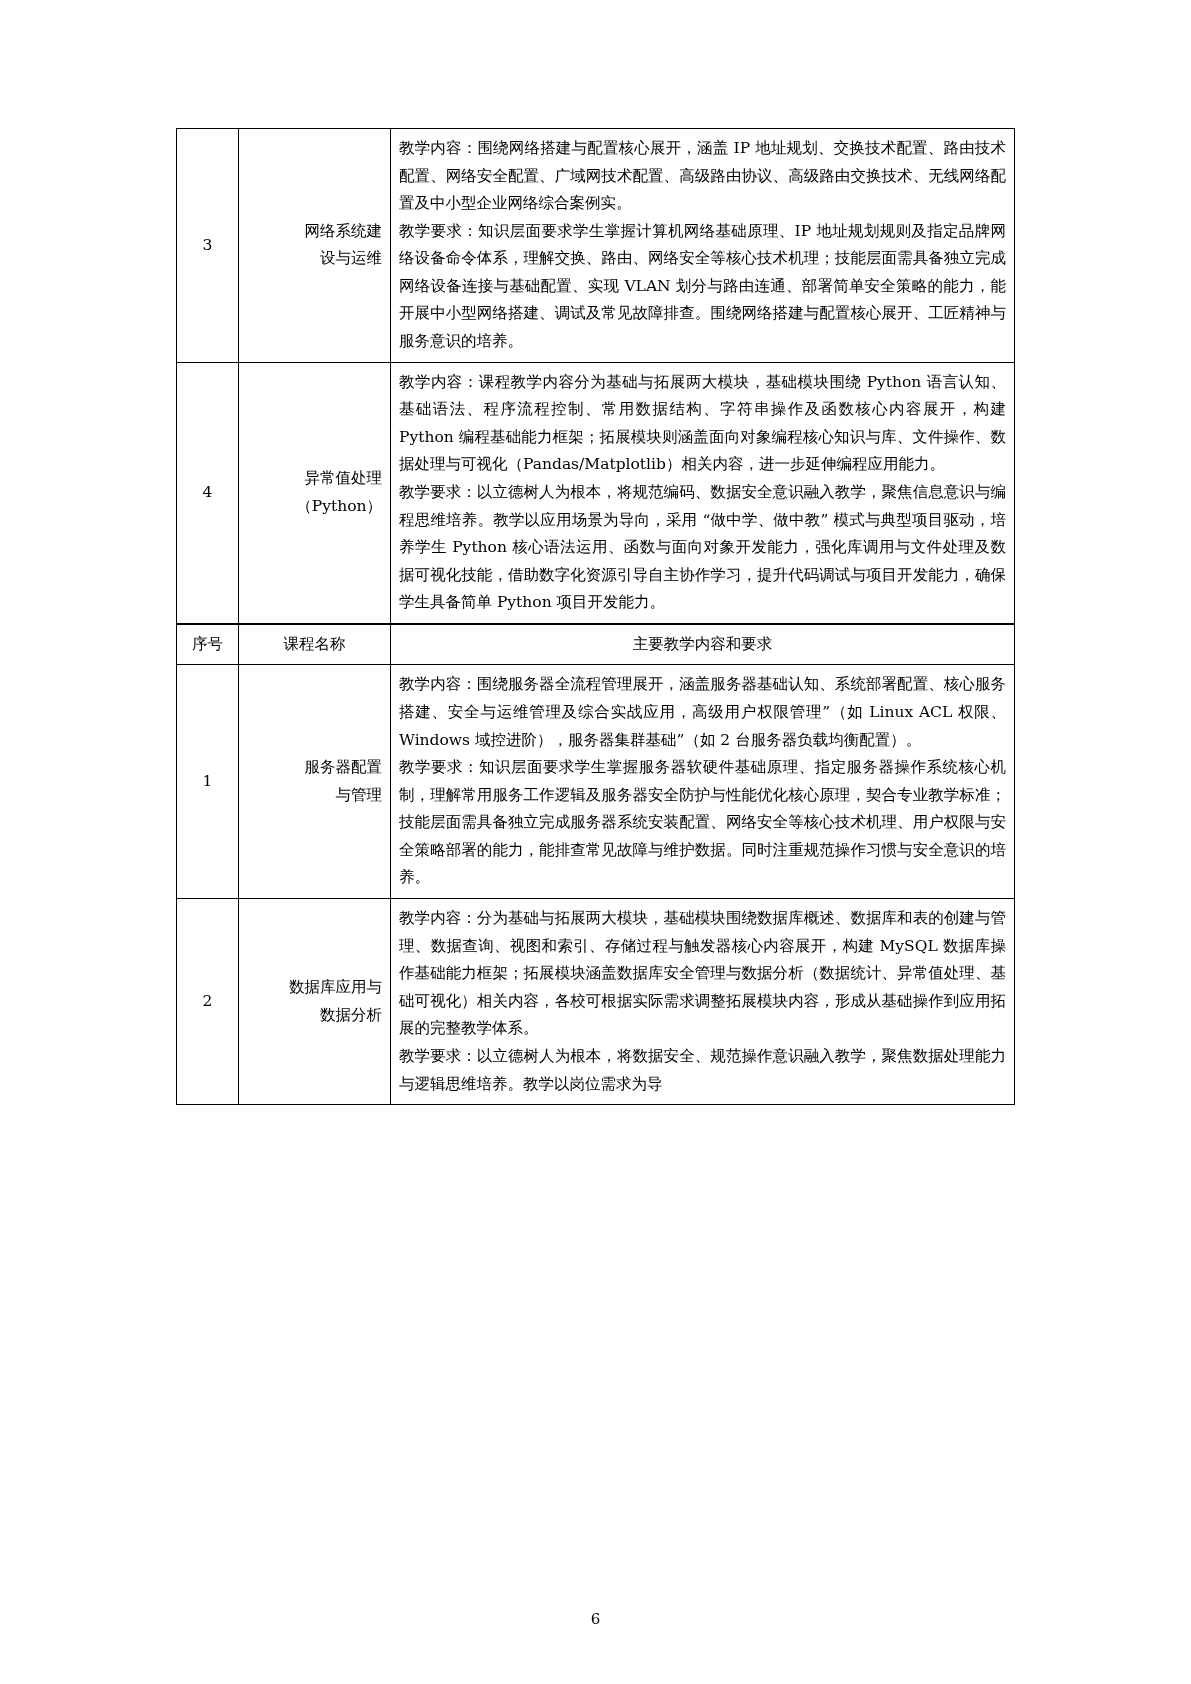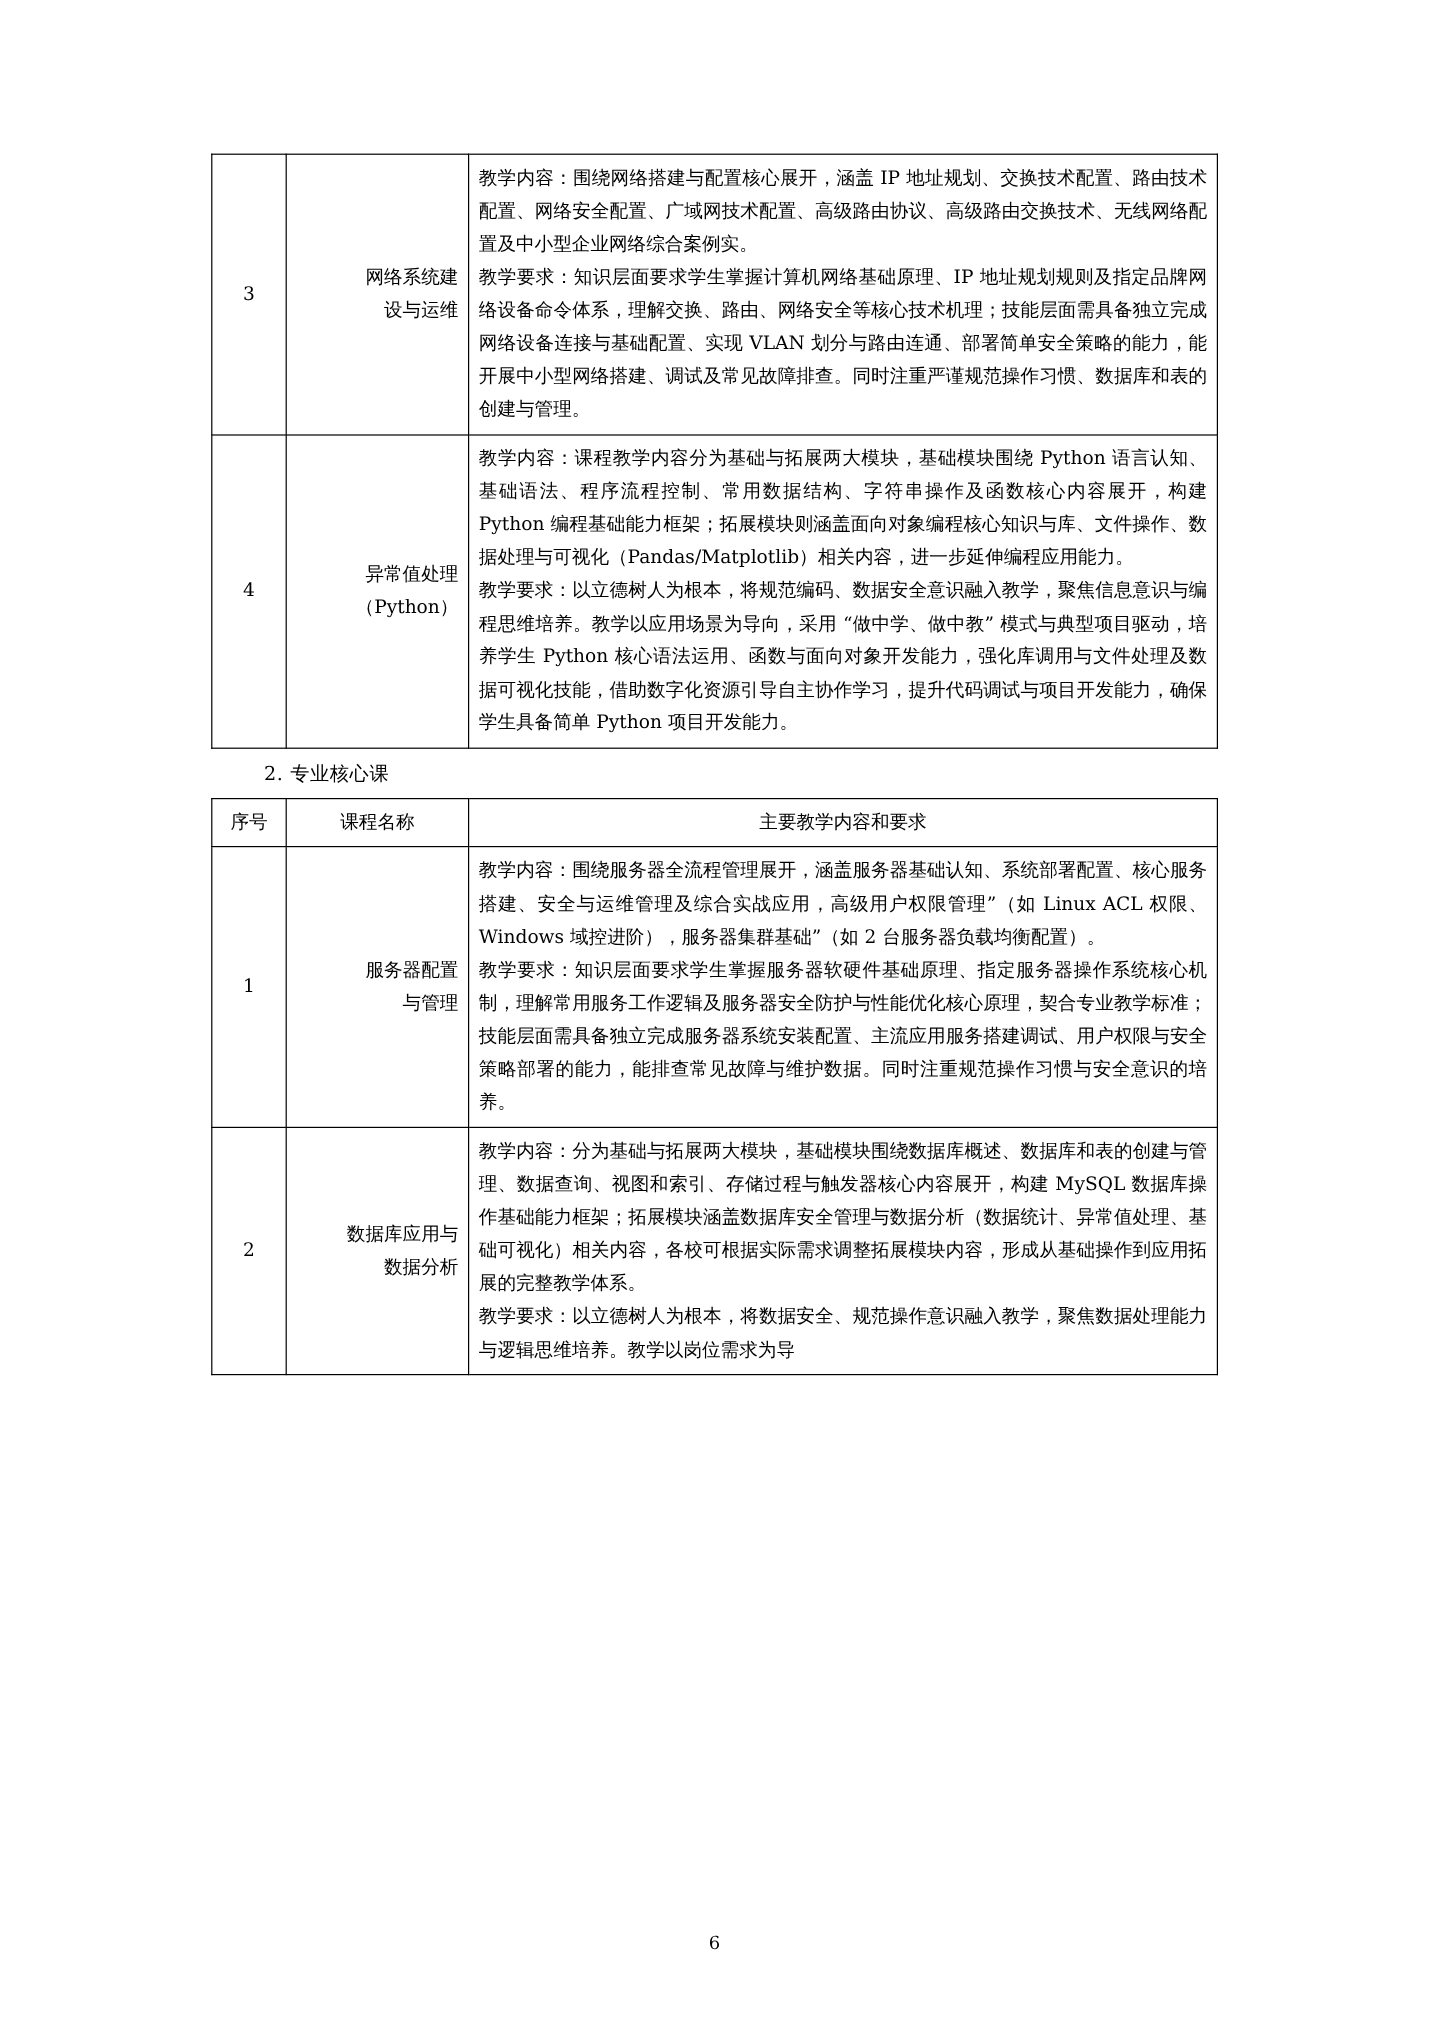--- a/index.html
+++ b/index.html
@@ -94,38 +94,37 @@
       </colgroup>
     <tbody>
       <tr>
         <td class="cell-no">3</td>
         <td class="cell-name">
           <div>网络系统建</div>
           <div>设与运维</div>
         </td>
         <td class="cell-body">
           <p>教学内容：围绕网络搭建与配置核心展开，涵盖 IP 地址规划、交换技术配置、路由技术配置、网络安全配置、广域网技术配置、高级路由协议、高级路由交换技术、无线网络配置及中小型企业网络综合案例实。</p>
-          <p>教学要求：知识层面要求学生掌握计算机网络基础原理、IP 地址规划规则及指定品牌网络设备命令体系，理解交换、路由、网络安全等核心技术机理；技能层面需具备独立完成网络设备连接与基础配置、实现 VLAN 划分与路由连通、部署简单安全策略的能力，能开展中小型网络搭建、调试及常见故障排查。同时注重严谨规范操作习惯、数据库和表的创建与管理。</p>
+          <p>教学要求：知识层面要求学生掌握计算机网络基础原理、IP 地址规划规则及指定品牌网络设备命令体系，理解交换、路由、网络安全等核心技术机理；技能层面需具备独立完成网络设备连接与基础配置、实现 VLAN 划分与路由连通、部署简单安全策略的能力，能开展中小型网络搭建、调试及常见故障排查。围绕网络搭建与配置核心展开、工匠精神与服务意识的培养。</p>
         </td>
       </tr>
       <tr>
         <td class="cell-no">4</td>
         <td class="cell-name">
           <div>异常值处理</div>
           <div>（Python）</div>
         </td>
         <td class="cell-body">
           <p>教学内容：课程教学内容分为基础与拓展两大模块，基础模块围绕 Python 语言认知、基础语法、程序流程控制、常用数据结构、字符串操作及函数核心内容展开，构建 Python 编程基础能力框架；拓展模块则涵盖面向对象编程核心知识与库、文件操作、数据处理与可视化（Pandas/Matplotlib）相关内容，进一步延伸编程应用能力。</p>
           <p>教学要求：以立德树人为根本，将规范编码、数据安全意识融入教学，聚焦信息意识与编程思维培养。教学以应用场景为导向，采用 “做中学、做中教” 模式与典型项目驱动，培养学生 Python 核心语法运用、函数与面向对象开发能力，强化库调用与文件处理及数据可视化技能，借助数字化资源引导自主协作学习，提升代码调试与项目开发能力，确保学生具备简单 Python 项目开发能力。</p>
         </td>
       </tr>
     </tbody>
   </table>
 
-  <div class="section-title">2. 专业核心课</div>
 
   <table class="doc-table">
     <colgroup>
         <col class="c-no">
         <col class="c-name">
         <col class="c-body">
       </colgroup>
     <thead>
       <tr>
         <th class="head">序号</th>
@@ -135,21 +134,21 @@
     </thead>
     <tbody>
       <tr>
         <td class="cell-no">1</td>
         <td class="cell-name">
           <div>服务器配置</div>
           <div>与管理</div>
         </td>
         <td class="cell-body">
           <p>教学内容：围绕服务器全流程管理展开，涵盖服务器基础认知、系统部署配置、核心服务搭建、安全与运维管理及综合实战应用，高级用户权限管理”（如 Linux ACL 权限、Windows 域控进阶），服务器集群基础”（如 2 台服务器负载均衡配置）。</p>
-          <p>教学要求：知识层面要求学生掌握服务器软硬件基础原理、指定服务器操作系统核心机制，理解常用服务工作逻辑及服务器安全防护与性能优化核心原理，契合专业教学标准；技能层面需具备独立完成服务器系统安装配置、主流应用服务搭建调试、用户权限与安全策略部署的能力，能排查常见故障与维护数据。同时注重规范操作习惯与安全意识的培养。</p>
+          <p>教学要求：知识层面要求学生掌握服务器软硬件基础原理、指定服务器操作系统核心机制，理解常用服务工作逻辑及服务器安全防护与性能优化核心原理，契合专业教学标准；技能层面需具备独立完成服务器系统安装配置、网络安全等核心技术机理、用户权限与安全策略部署的能力，能排查常见故障与维护数据。同时注重规范操作习惯与安全意识的培养。</p>
         </td>
       </tr>
       <tr>
         <td class="cell-no">2</td>
         <td class="cell-name">
           <div>数据库应用与</div>
           <div>数据分析</div>
         </td>
         <td class="cell-body">
           <p>教学内容：分为基础与拓展两大模块，基础模块围绕数据库概述、数据库和表的创建与管理、数据查询、视图和索引、存储过程与触发器核心内容展开，构建 MySQL 数据库操作基础能力框架；拓展模块涵盖数据库安全管理与数据分析（数据统计、异常值处理、基础可视化）相关内容，各校可根据实际需求调整拓展模块内容，形成从基础操作到应用拓展的完整教学体系。</p>

